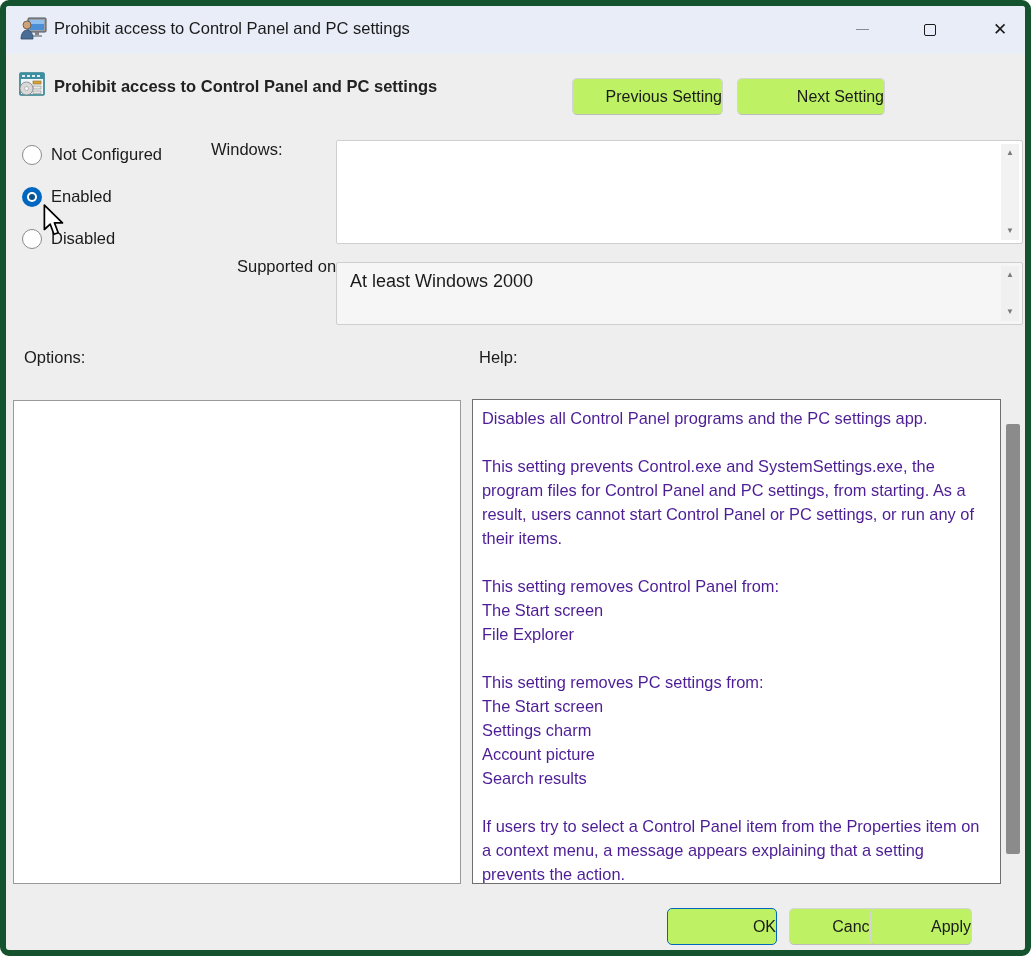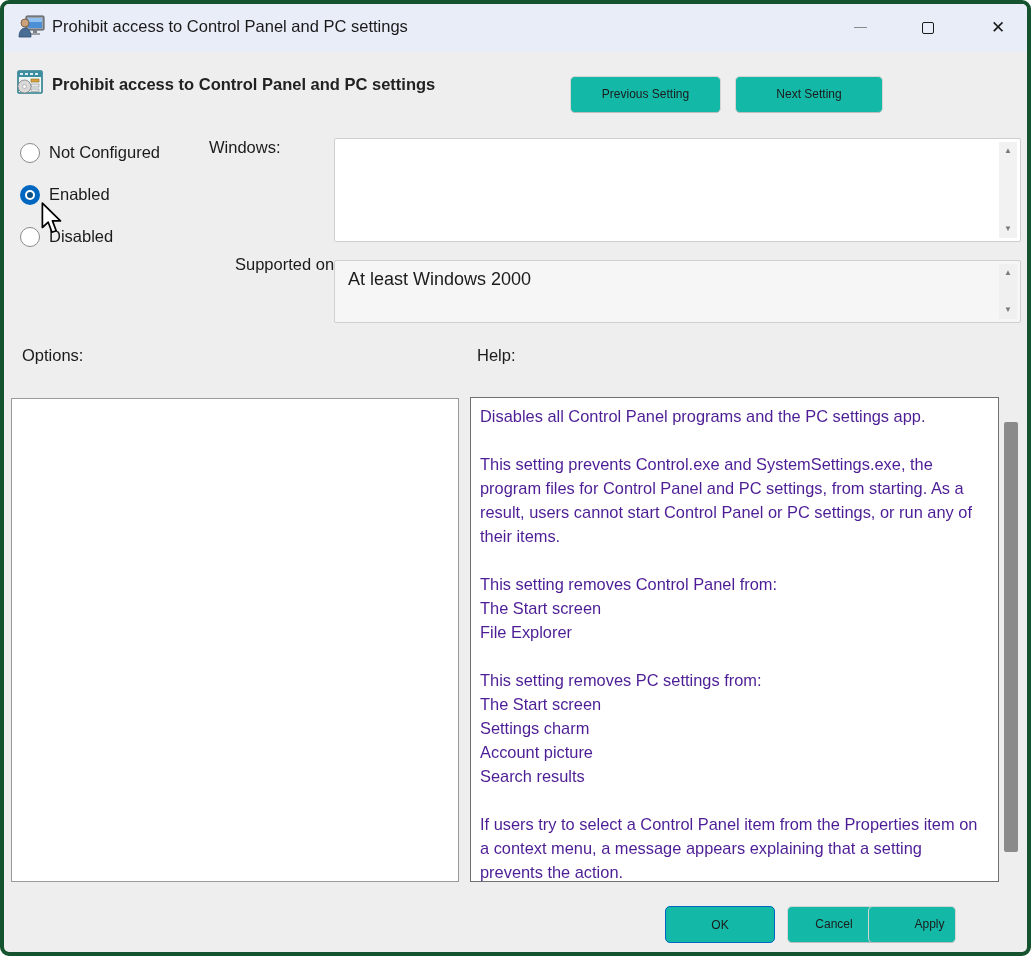--- a/index.html
+++ b/index.html
@@ -1,36 +1,36 @@
 <!DOCTYPE html>
 <html><head>
 <meta charset="utf-8">
 <style>
   * { margin:0; padding:0; box-sizing:border-box; }
   html,body { width:1031px; height:956px; background:#fff; font-family:"Liberation Sans","DejaVu Sans",sans-serif; }
   .window{
     position:absolute; left:0; top:0; width:1031px; height:956px;
-    background:#eeeeee; border:4px solid #14532d; border-radius:9px; overflow:hidden;
+    background:#eeeeee; border:6px solid #14532d; border-radius:9px; overflow:hidden;
     color:#1b1b1b;
   }
   
   .titlebar{ position:absolute; left:0; top:0; width:100%; height:48px; background:#e9edf8; }
   .titlebar-icon{ position:absolute; left:14px; top:11px; width:27px; height:24px; }
   .titlebar-title{ position:absolute; left:48px; top:13px; font-size:16.5px; color:#1a1a1a; white-space:nowrap; }
   .caption-btn{ position:absolute; top:0; width:46px; height:47px; display:flex; align-items:center; justify-content:center; cursor:default; }
   .caption-btn.min{ left:833px; } .caption-btn.max{ left:901px; } .caption-btn.close{ left:971px; }
   .min-glyph{ width:13px; height:0; border-top:1.6px solid #8a8a8a; }
   .max-glyph{ width:12px; height:12px; border:1.6px solid #1a1a1a; border-radius:2px; }
   .close-glyph{ font-size:17px; color:#1a1a1a; line-height:1; font-family:"DejaVu Sans",sans-serif; }
   
   .header-icon{ position:absolute; left:11px; top:64px; width:30px; height:30px; }
   .header-title{ position:absolute; left:48px; top:71px; font-size:16.5px; font-weight:bold; color:#222; white-space:nowrap; }
   .btn{
-    position:absolute; height:37px; background:#14b8a6; border:1px solid #d5d5d5; border-bottom-color:#bdbdbd;
-    border-radius:5px; font-size:12px; color:#1b1b1b; text-align:center; line-height:35px; cursor:default;
+    position:absolute; height:37px; background:#bef264; border:1px solid #d5d5d5; border-bottom-color:#bdbdbd;
+    border-radius:5px; font-size:16px; color:#1b1b1b; text-align:right; line-height:35px; cursor:default;
     font-family:inherit;
   }
   .btn-prev{ left:566px; top:72px; width:151px; }
   .btn-next{ left:731px; top:72px; width:148px; }
   
   .radio-row{ position:absolute; left:16px; display:flex; align-items:flex-start; gap:9px; height:22px; }
   .radio-circle{ width:20px; height:20px; border-radius:50%; border:1px solid #8a8a8a; background:#fff; flex:0 0 auto; position:relative; }
   .radio-circle.checked{ border:none; background:#0067c0; }
   .radio-circle.checked .ring{ position:absolute; left:5px; top:5px; width:10px; height:10px; border-radius:50%; background:#fff; }
   .radio-circle.checked .dot{ position:absolute; left:7px; top:7px; width:6px; height:6px; border-radius:50%; background:#0b4f87; }
@@ -63,21 +63,21 @@
   }
   .help-text{
     padding:6px 10px 6px 9px; font-size:16.4px; line-height:24px; color:#4c1d95; white-space:pre-line;
   }
   .help-scroll-thumb{
     position:absolute; left:1000px; top:418px; width:14px; height:430px; background:#8b8b8b; border-radius:2px;
   }
   
   .btn-ok{ left:661px; top:902px; width:110px; border:1.5px solid #0067c0; line-height:34px; }
   .btn-cancel{ left:783px; top:902px; width:94px; }
-  .btn-apply{ left:864px; top:902px; width:88px;padding-left:35px; }
+  .btn-apply{ left:864px; top:902px; width:102px;padding-left:35px; }
   
   .cursor{ position:absolute; left:36px; top:198px; width:26px; height:34px; pointer-events:none; }
 </style>
 </head>
 <body>
 
 <div class="window">
 
   <div class="titlebar">
     <svg class="titlebar-icon" viewBox="0 0 27 24">

